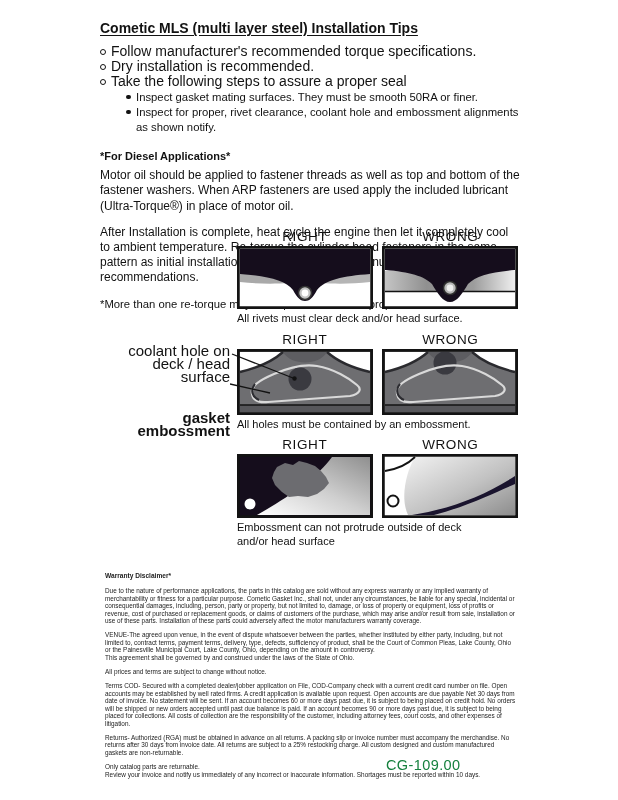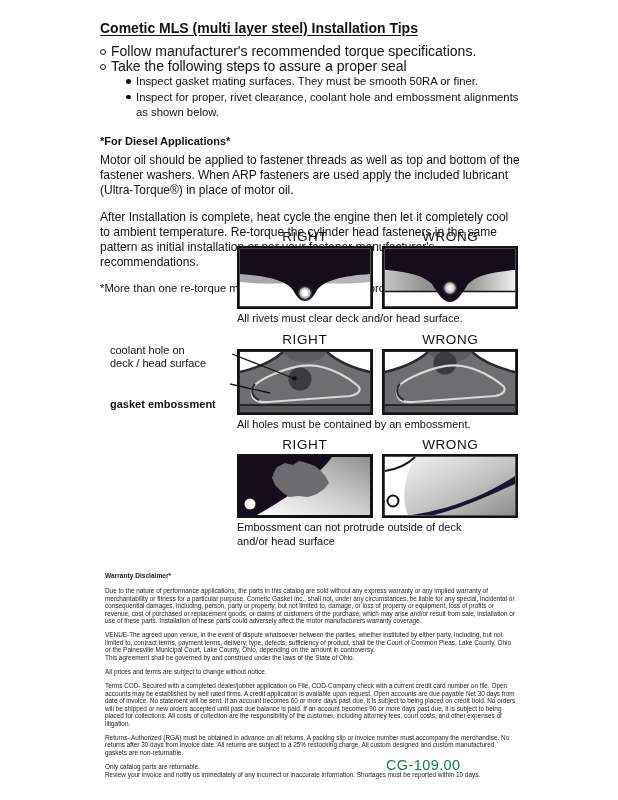--- a/index.html
+++ b/index.html
@@ -19,44 +19,45 @@
   .para{font-size:12px;line-height:15.2px;margin:0 0 11px 0;}
   .note{font-size:11.3px;line-height:15.2px;margin:2px 0 0 0;}
 
   .figures{position:absolute;left:237px;top:229px;width:281px;}
   .fig{margin-bottom:6px;}
   .fig-labels{display:flex;gap:10px;font-size:13.5px;letter-spacing:0.6px;line-height:16px;}
   .fig-labels span{width:136px;text-align:center;}
   .fig-boxes{display:flex;gap:9px;margin-top:1px;}
   .fig-caption{font-size:11px;line-height:13.5px;margin:3px 0 4px 0;white-space:pre-line;}
 
-  .callouts{position:absolute;left:110px;top:344px;width:120px;text-align:left;font-size:11px;line-height:13px;}
+  .callouts{position:absolute;left:110px;top:344px;width:120px;text-align:right;font-size:15px;line-height:13px;}
   .callout-embossment{margin-top:28px;font-weight:bold;}
   .leader-svg{position:absolute;left:230px;top:348px;}
 
   .legal{position:absolute;left:105px;top:572px;width:412px;font-size:6.4px;line-height:7.4px;color:#1c1c1c;}
   .legal-h{font-size:6.6px;font-weight:bold;margin:0 0 8px 0;}
   .legal p{margin:0 0 7px 0;white-space:pre-line;}
   .footer-code{position:absolute;left:386px;top:757px;font-size:14.5px;letter-spacing:0.4px;color:#15803d;}
   svg{display:block;}
 </style>
 </head>
 <body>
 
 <div class="page">
 
   <div class="main">
     <h1 class="title">Cometic MLS (multi layer steel) Installation Tips</h1>
     <ul class="tips">
       <li>Follow manufacturer's recommended torque specifications.</li>
+      <li>Dry installation is recommended.</li>
       <li>Take the following steps to assure a proper seal</li>
     </ul>
     <ul class="subtips">
       <li>Inspect gasket mating surfaces.  They must be smooth 50RA or finer.</li>
-      <li>Inspect for proper, rivet clearance, coolant hole and embossment alignments as shown below.</li>
+      <li>Inspect for proper, rivet clearance, coolant hole and embossment alignments as shown notify.</li>
     </ul>
     <h2 class="diesel-h">*For Diesel Applications*</h2>
     <p class="para">Motor oil should be applied to fastener threads as well as top and bottom of the fastener washers. When ARP fasteners are used apply the included lubricant (Ultra-Torque®) in place of motor oil.</p>
     <p class="para">After Installation is complete, heat cycle the engine then let it completely cool to ambient temperature. Re-torque the cylinder head fasteners in the same pattern as initial installation or per your fastener manufacturer's recommendations.</p>
     <p class="note">*More than one re-torque may be required to achieve proper fastener stretch*</p>
   </div>
 
   <div class="figures">
 
     <div class="fig">

